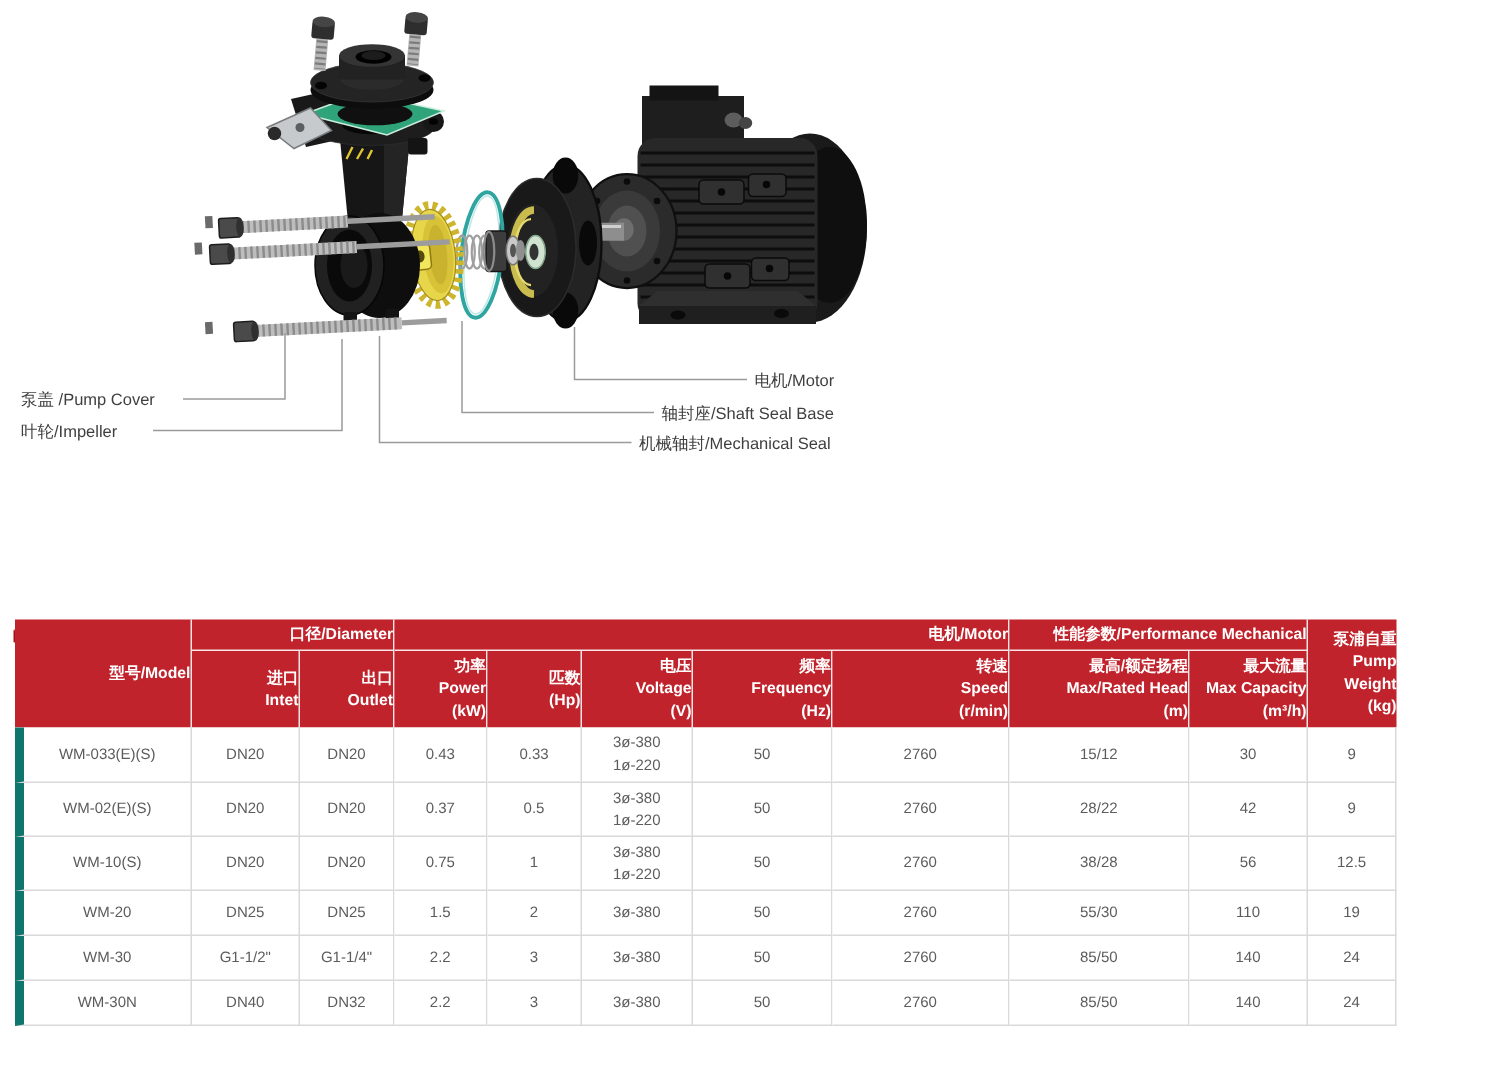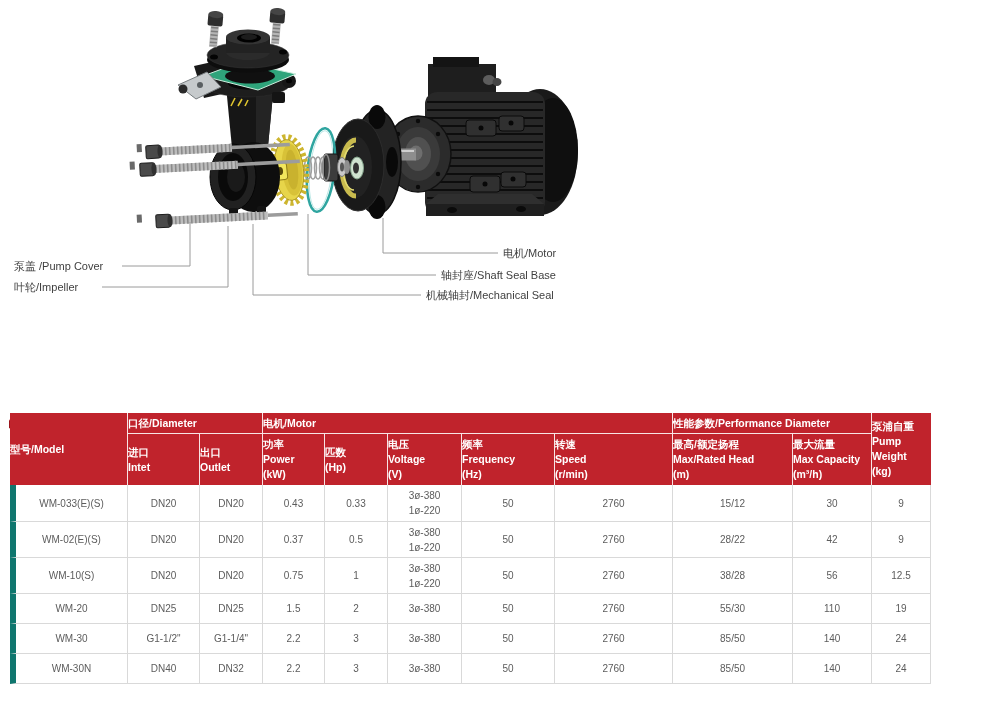--- a/index.html
+++ b/index.html
@@ -4,21 +4,21 @@
 <style>
   html,body{margin:0;padding:0;background:#fff;font-family:"Liberation Sans","DejaVu Sans",sans-serif;}
   .page{position:relative;width:1000px;height:718px;background:#fff;overflow:hidden;}
   .diagram{position:absolute;top:0;left:0;}
   .diagram text{font-size:11px;fill:#3f3f3f;font-family:"Liberation Sans","DejaVu Sans",sans-serif;}
   .sec{position:absolute;top:379px;left:8px;display:flex;align-items:center;gap:8px;margin-top:34px;}
   .sec h2{margin:0;font-size:16.5px;font-weight:bold;color:#2f2f2f;letter-spacing:.5px;}
   table.spec{position:absolute;top:413px;left:10px;width:921px;border-collapse:separate;border-spacing:0;table-layout:fixed;}
   .spec th{background:#c0232c;color:#fff;font-weight:600;font-size:10.5px;line-height:15px;padding:0;
     border-right:1px solid rgba(255,255,255,.88);border-bottom:1px solid rgba(255,255,255,.88);
-    text-align:left;vertical-align:middle;}
+    text-align:right;vertical-align:middle;}
   .spec tr.gr{height:21px}
   .spec tr.sr{height:51px}
   .spec tr.sr th{border-bottom:none}
   .spec th.nb{border-bottom:none}
   .spec th.nr{border-right:none}
   .spec td{background:#fff;color:#5c5c5c;font-size:10px;line-height:15px;text-align:center;vertical-align:middle;
     border-right:1px solid #d9d9d9;border-bottom:1px solid #d9d9d9;padding:0;}
   .spec td:first-child{border-left:6px solid #0f766e}
   .spec tr.h37{height:37px}.spec tr.h36{height:36px}.spec tr.h30{height:30px}
 </style>
@@ -249,21 +249,21 @@
         <col style="width:118px">
       <col style="width:120px">
         <col style="width:79px">
         <col style="width:59px">
     </colgroup>
     <thead>
       <tr class="gr">
         <th rowspan="2" class="nb">型号/Model</th>
         <th colspan="2">口径/Diameter</th>
         <th colspan="5">电机/Motor</th>
-        <th colspan="2">性能参数/Performance Diameter</th>
+        <th colspan="2">性能参数/Performance Mechanical</th>
         <th rowspan="2" class="nb nr">
           <div>泵浦自重</div>
           <div>Pump Weight</div>
           <div>(kg)</div>
         </th>
       </tr>
       <tr class="sr">
         <th>
           <div>进口</div>
           <div>Intet</div>

